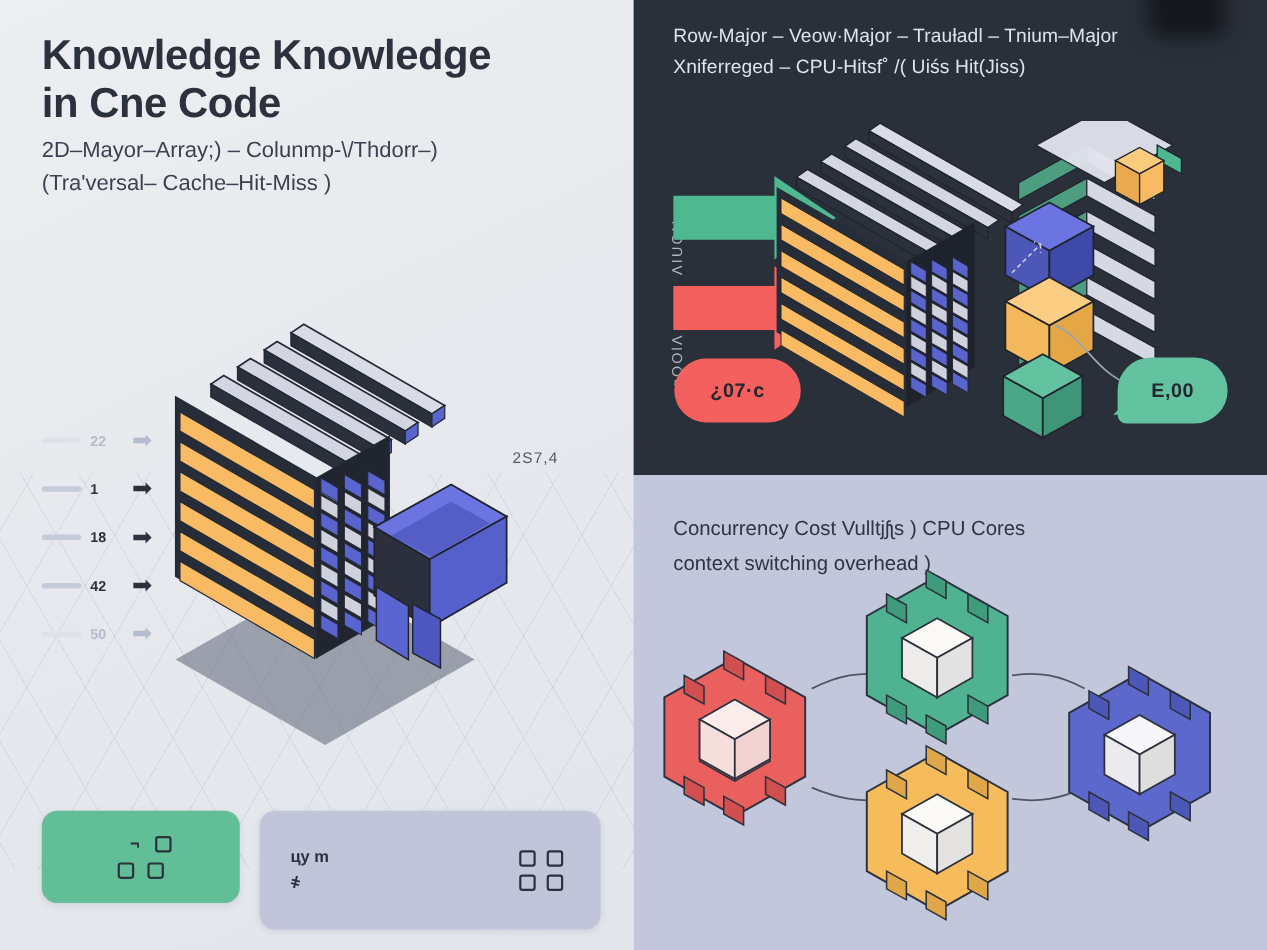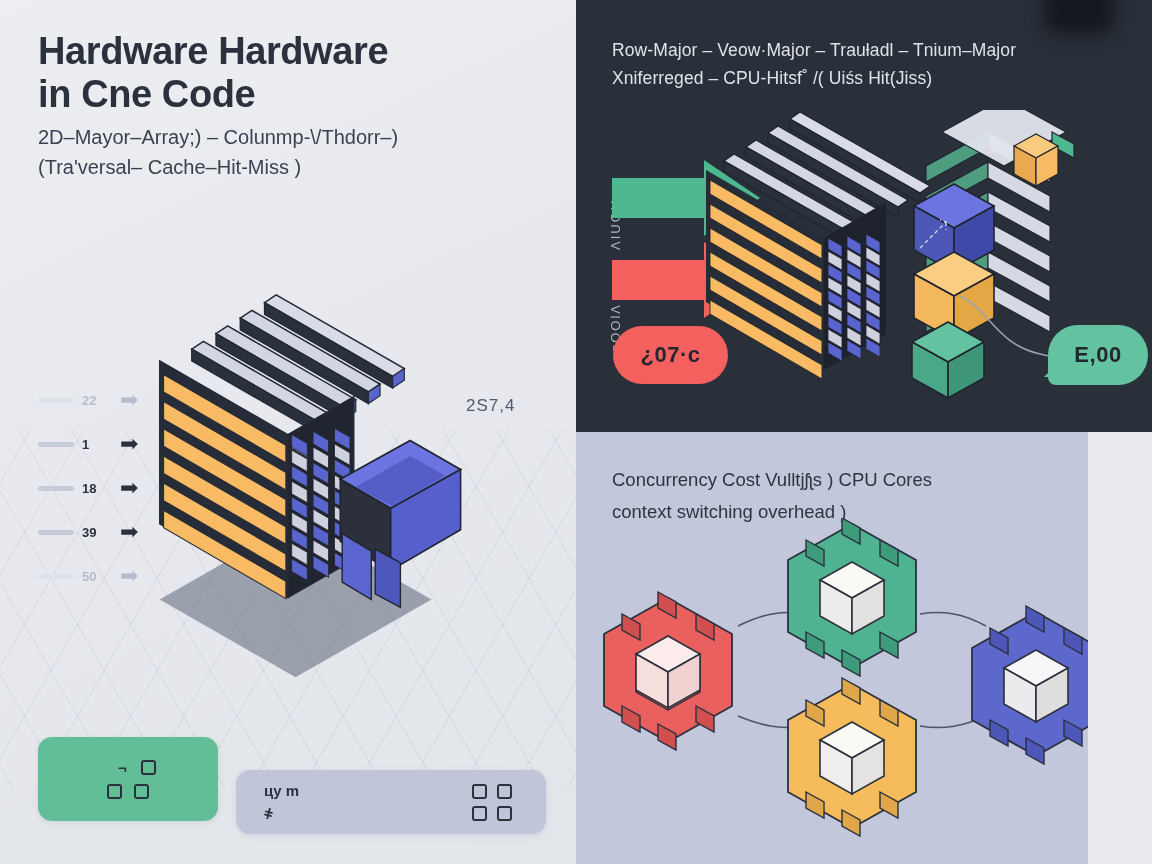--- a/index.html
+++ b/index.html
@@ -39,95 +39,95 @@
   .row-label {
     display:flex; align-items:center; height:44px; gap:8px;
   }
   .rl-dash { width:36px; height:5px; border-radius:3px; background:#c5cbd8; }
   .rl-num { font-size:13px; font-weight:700; color:#2b313d; min-width:30px; }
   .rl-arrow { font-size:22px; line-height:1; color:#2b313d; }
   .row-label.dim .rl-num, .row-label.dim .rl-arrow { color:#b4bccd; }
   .row-label.dim .rl-dash { background:#dde1e9; }
 
   .side-num {
-    position:absolute; left:466px; top:396px;
-    font-size:17px; color:#515a6b; letter-spacing:1px;
+    position:absolute; left:466px; top:408px;
+    font-size:14px; color:#515a6b; letter-spacing:1px;
   }
 
   
   .stackL { position:absolute; left:150px; top:280px; width:330px; height:420px; }
 
   
   .pill-row { position:absolute; left:38px; top:737px; display:flex; gap:18px; }
   .pill {
     border-radius:14px; display:flex; align-items:center; justify-content:center;
     box-shadow:0 2px 6px rgba(60,70,95,.10);
   }
   .pill.green { width:180px; height:84px; background:#62be97; }
-  .pill.lav   { width:310px; height:64px; background:#c1c5da;margin-top:33px; }
+  .pill.lav   { width:310px; height:108px; background:#c1c5da; }
   .glyph-grid { display:flex; gap:10px; align-items:center; }
   .gbox { width:15px; height:15px; border:2px solid #2b313d; border-radius:3px; }
   .gtxt { font-size:15px; color:#2b313d; font-weight:600; }
 
   
   .panel-dark {
     position:absolute; left:576px; top:0; width:576px; height:432px;
     background:#2a303a; overflow:hidden;
   }
   .panel-dark .blob {
     position:absolute; right:38px; top:-28px; width:70px; height:62px;
     background:#14171d; border-radius:12px; filter:blur(9px);
   }
   .dark-head {
-    position:absolute; left:36px; top:36px; width:520px;
+    position:absolute; left:36px; top:18px; width:520px;
     color:#dfe3ea; font-size:17.5px; line-height:1.62; white-space:pre-line;
     letter-spacing:.1px;
   }
   .vlabel {
     position:absolute; color:#aeb6c4; font-size:13px; letter-spacing:2px;
     transform:rotate(-90deg); transform-origin:left top; white-space:nowrap;
   }
   .big-arrow { position:absolute; }
   .badge-pill {
     position:absolute; display:flex; align-items:center; justify-content:center;
-    font-size:22px; font-weight:700; color:#23272f; letter-spacing:.5px;
+    font-size:18px; font-weight:700; color:#23272f; letter-spacing:.5px;
   }
   .badge-red { left:613px; top:326px; width:115px; height:58px;
     background:#f4605e; border-radius:29px; }
   .badge-green { left:1022px; top:325px; width:100px; height:60px;
     background:#63c3a1; border-radius:30px 30px 30px 8px; }
   .badge-green::before {
     content:""; position:absolute; left:-14px; bottom:8px;
     border:10px solid transparent; border-right-color:#63c3a1; border-bottom:0;
   }
   .wire {
     position:absolute; stroke:#9aa3b2; fill:none; stroke-width:1.6;
   }
 
   
   .panel-lav {
-    position:absolute; left:576px; top:432px; width:512px; height:432px;
+    position:absolute; left:576px; top:432px; width:576px; height:432px;
     background:#c3c7dc; overflow:hidden;
   }
   .lav-head {
     position:absolute; left:36px; top:32px; width:520px;
     color:#2e3442; font-size:18.5px; line-height:1.72; white-space:pre-line;
   }
 </style>
 </head>
 <body>
 
 <div class="canvas">
 
   <section class="panel-left">
 
     <div class="iso-floor"></div>
 
     <div class="title-block">
-      <div class="title-main">Hardware Hardware
+      <div class="title-main">Knowledge Knowledge
 in Cne Code</div>
       <div class="title-sub">2D–Mayor–Array;) – Colunmp-\/Thdorr–)
 (Tra'versal– Cache–Hit-Miss )</div>
     </div>
 
     <svg class="stackL" width="340" height="430" viewBox="0 0 340 430" style="left:150px;top:278px;">
 
       <path d="M10 330 L150 410 L290 330 L150 250 Z" fill="#5d6578" opacity=".55"></path>
 
       <g>
@@ -229,21 +229,21 @@
         <span class="rl-num">1</span>
         <span class="rl-arrow">➡</span>
       </div>
       <div class="row-label">
         <span class="rl-dash"></span>
         <span class="rl-num">18</span>
         <span class="rl-arrow">➡</span>
       </div>
       <div class="row-label">
         <span class="rl-dash"></span>
-        <span class="rl-num">39</span>
+        <span class="rl-num">42</span>
         <span class="rl-arrow">➡</span>
       </div>
       <div class="row-label dim">
         <span class="rl-dash"></span>
         <span class="rl-num">50</span>
         <span class="rl-arrow">➡</span>
       </div>
     </div>
 
     <div class="side-num">2S7,4</div>
@@ -407,21 +407,21 @@
     </svg>
 
     <svg style="position:absolute;left:380px;top:258px;" width="180" height="120" viewBox="0 0 180 120">
       <path class="wire" d="M4 38 C34 52 40 86 84 96 C118 104 136 100 150 92"></path>
     </svg>
     <svg style="position:absolute;left:336px;top:200px;" width="70" height="70" viewBox="0 0 70 70">
       <path d="M8 48 L34 22 L28 20 M34 22 L34 30" stroke="#cfd5e0" stroke-width="1.4" fill="none" stroke-dasharray="4 3"></path>
     </svg>
 
     <div class="badge-pill badge-red" style="left:37px;top:326px;">¿07·c</div>
-    <div class="badge-pill badge-green" style="left:472px;top:325px;">Ε,00</div>
+    <div class="badge-pill badge-green" style="left:440px;top:325px;">Ε,00</div>
   </section>
 
   <section class="panel-lav">
     <div class="lav-head">Concurrency Cost  Vulltjʃʅs )  CPU Cores
 context switching overhead )</div>
 
     <svg style="position:absolute;left:0;top:86px;" width="576" height="346" viewBox="0 0 576 346">
 
       <g stroke="#3b4152" stroke-width="1.6" fill="none" stroke-dasharray="0" opacity=".85">
         <path d="M162 108 C186 96 206 92 232 96"></path>

